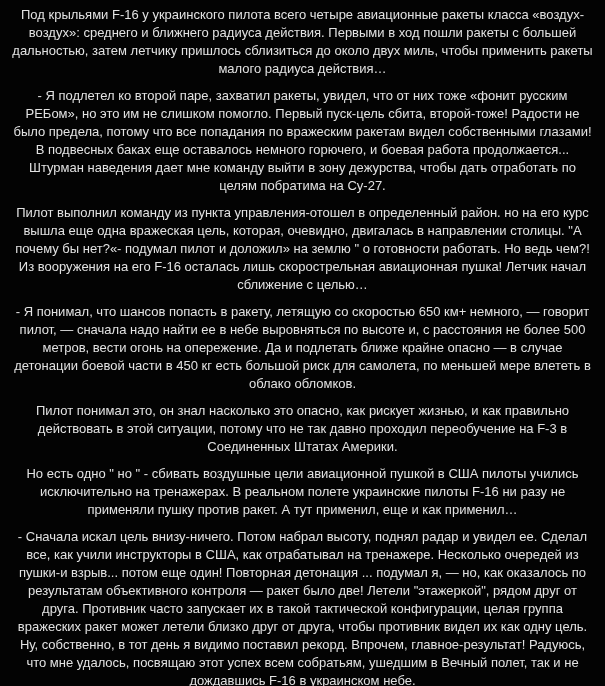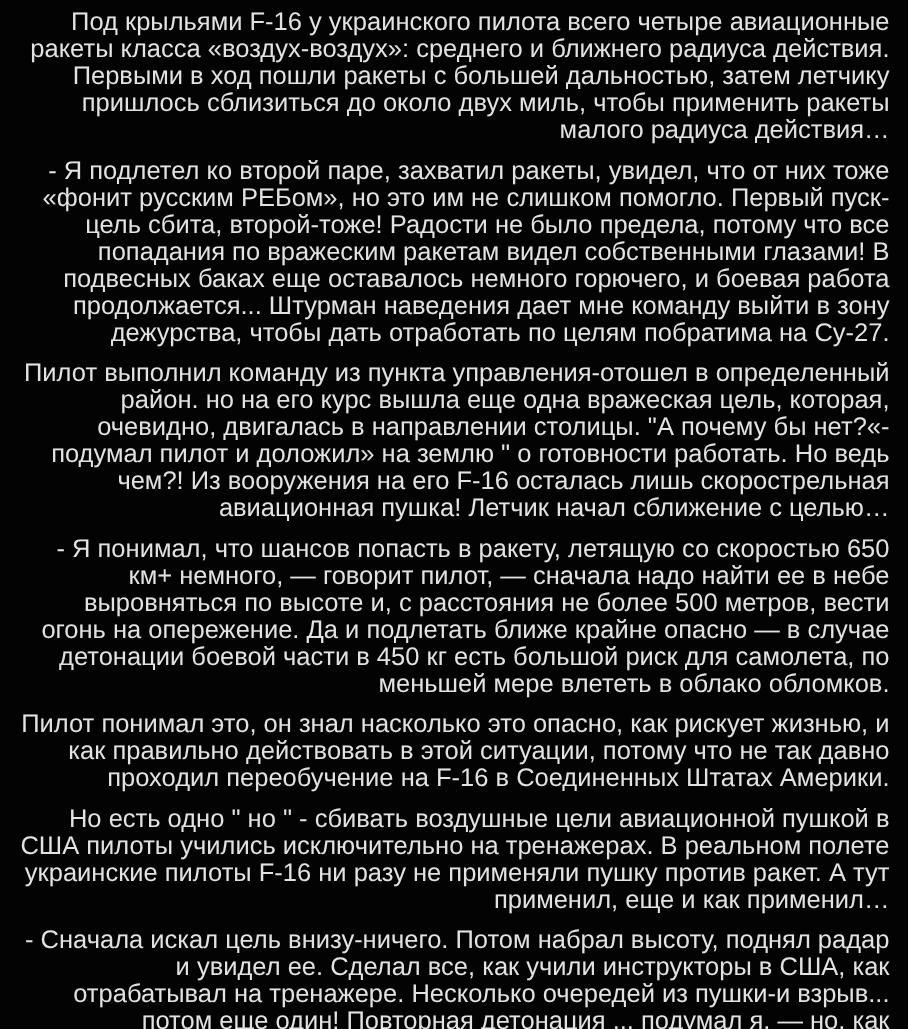--- a/index.html
+++ b/index.html
@@ -15,37 +15,37 @@
     overflow: hidden;
     box-sizing: border-box;
     padding: 6px 12px 0 12px;
   }
   .article {
     width: 581px;
   }
   .article p {
     margin: 0 0 9px 0;
     font-family: "Liberation Sans", "DejaVu Sans", sans-serif;
-    font-size: 17px;
+    font-size: 13px;
     line-height: 18px;
     font-weight: 400;
     color: #e2e2e2;
-    text-align: right;
+    text-align: center;
     word-wrap: break-word;
   }
   .article p:last-child {
     margin-bottom: 0;
   }
 </style>
 </head>
 <body>
 
 <div class="screen">
   <div class="article">
     <p>Под крыльями F-16 у украинского пилота всего четыре авиационные ракеты класса «воздух-воздух»: среднего и ближнего радиуса действия. Первыми в ход пошли ракеты с большей дальностью, затем летчику пришлось сблизиться до около двух миль, чтобы применить ракеты малого радиуса действия…</p>
     <p>- Я подлетел ко второй паре, захватил ракеты, увидел, что от них тоже «фонит русским РЕБом», но это им не слишком помогло. Первый пуск-цель сбита, второй-тоже! Радости не было предела, потому что все попадания по вражеским ракетам видел собственными глазами! В подвесных баках еще оставалось немного горючего, и боевая работа продолжается... Штурман наведения дает мне команду выйти в зону дежурства, чтобы дать отработать по целям побратима на Су-27.</p>
     <p>Пилот выполнил команду из пункта управления-отошел в определенный район. но на его курс вышла еще одна вражеская цель, которая, очевидно, двигалась в направлении столицы. "А почему бы нет?«- подумал пилот и доложил» на землю " о готовности работать. Но ведь чем?! Из вооружения на его F-16 осталась лишь скорострельная авиационная пушка! Летчик начал сближение с целью…</p>
     <p>- Я понимал, что шансов попасть в ракету, летящую со скоростью 650 км+ немного, — говорит пилот, — сначала надо найти ее в небе выровняться по высоте и, с расстояния не более 500 метров, вести огонь на опережение. Да и подлетать ближе крайне опасно — в случае детонации боевой части в 450 кг есть большой риск для самолета, по меньшей мере влететь в облако обломков.</p>
-    <p>Пилот понимал это, он знал насколько это опасно, как рискует жизнью, и как правильно действовать в этой ситуации, потому что не так давно проходил переобучение на F-16 в Соединенных Штатах Америки.</p>
+    <p>Пилот понимал это, он знал насколько это опасно, как рискует жизнью, и как правильно действовать в этой ситуации, потому что не так давно проходил переобучение на F-3 в Соединенных Штатах Америки.</p>
     <p>Но есть одно " но " - сбивать воздушные цели авиационной пушкой в США пилоты учились исключительно на тренажерах. В реальном полете украинские пилоты F-16 ни разу не применяли пушку против ракет. А тут применил, еще и как применил…</p>
     <p>- Сначала искал цель внизу-ничего. Потом набрал высоту, поднял радар и увидел ее. Сделал все, как учили инструкторы в США, как отрабатывал на тренажере. Несколько очередей из пушки-и взрыв... потом еще один! Повторная детонация ... подумал я, — но, как оказалось по результатам объективного контроля — ракет было две! Летели "этажеркой", рядом друг от друга. Противник часто запускает их в такой тактической конфигурации, целая группа вражеских ракет может летели близко друг от друга, чтобы противник видел их как одну цель. Ну, собственно, в тот день я видимо поставил рекорд. Впрочем, главное-результат! Радуюсь, что мне удалось, посвящаю этот успех всем собратьям, ушедшим в Вечный полет, так и не дождавшись F-16 в украинском небе.</p>
   </div>
 </div>
 
 </body></html>

